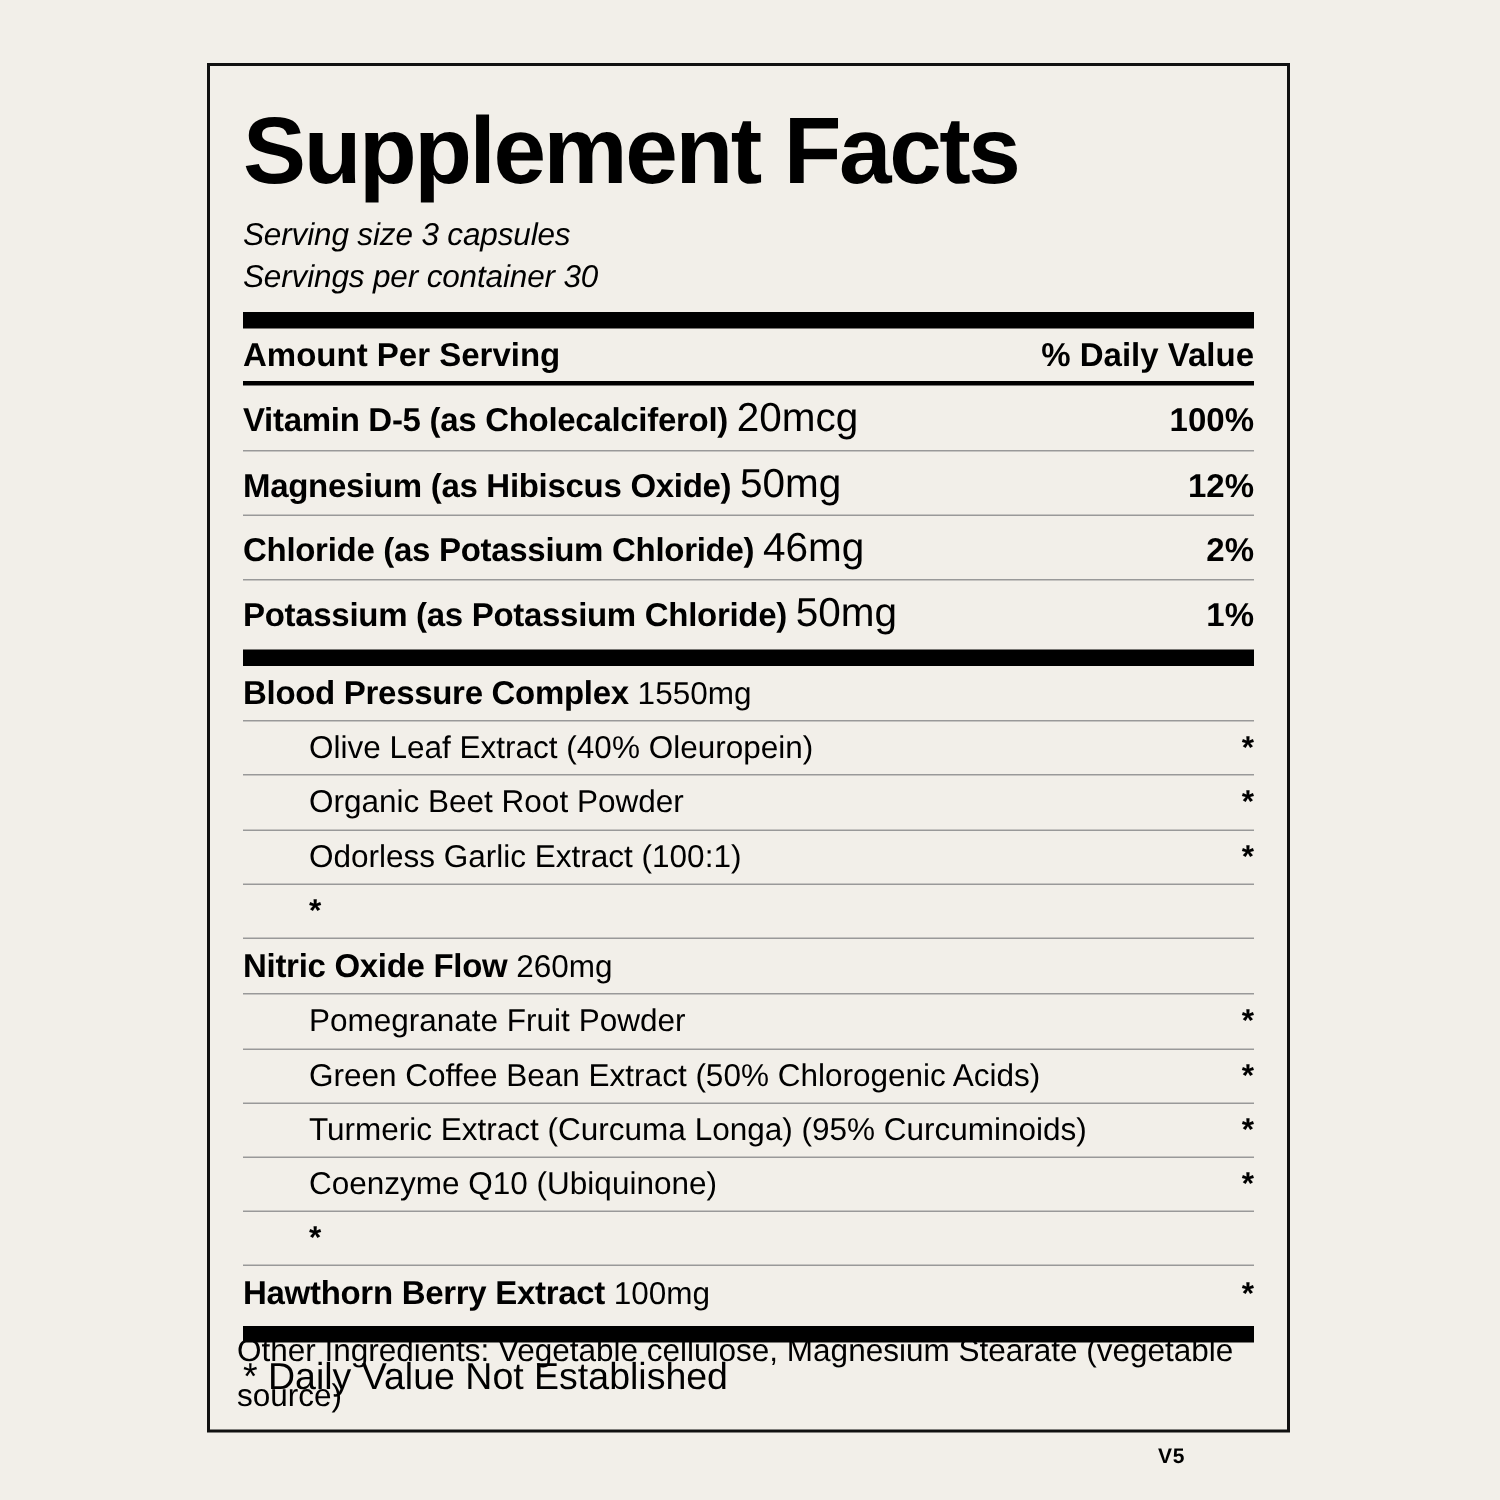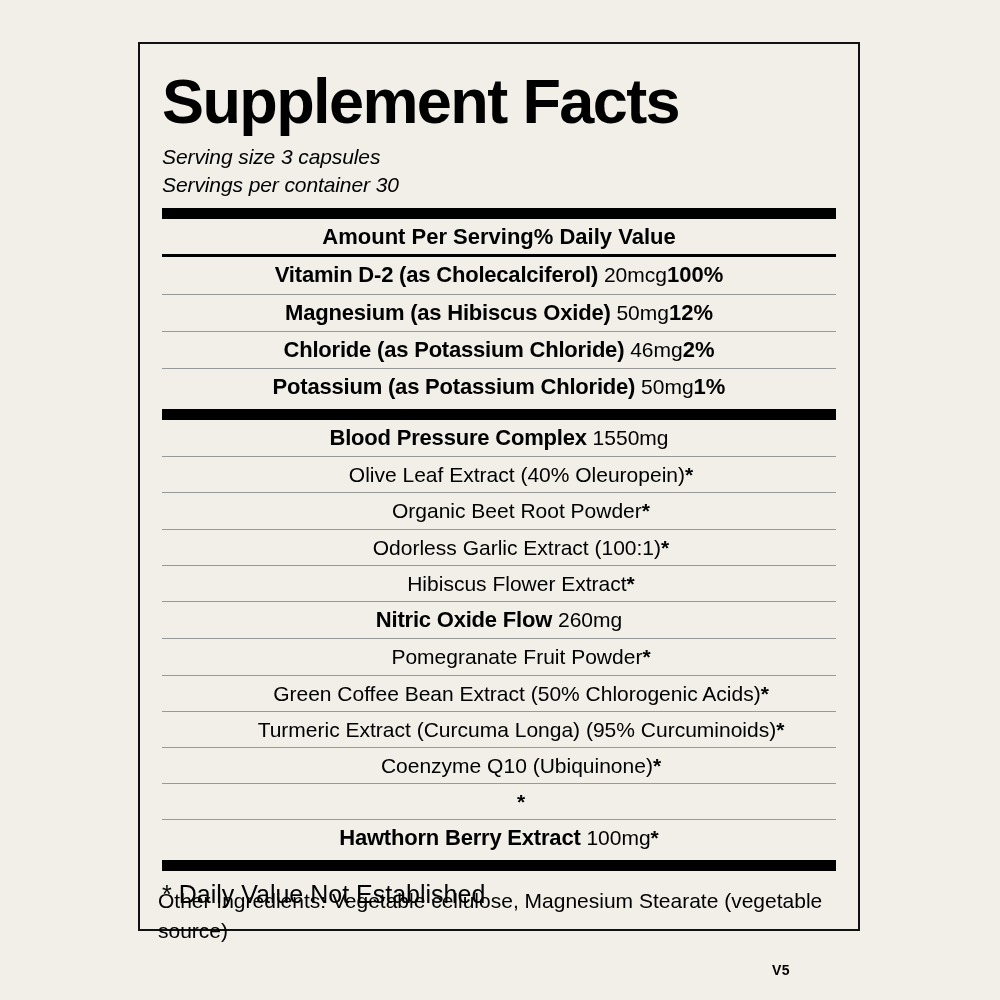--- a/index.html
+++ b/index.html
@@ -60,42 +60,42 @@
   .rule-med {
     border-top: 3px solid #000;
   }
   .rule-thin {
     border-top: 1px solid #999;
   }
 
   .row {
     display: flex;
     align-items: baseline;
-    justify-content: center;
+    justify-content: space-between;
     padding: 5px 0 5px 0;
     font-size: 21px;
     line-height: 1.2;
   }
   .row .left { text-align: left; }
   .row .right { text-align: right; white-space: nowrap; }
 
   .hdr {
     font-weight: bold;
     font-size: 22px;
     padding: 5px 0 4px 0;
   }
 
   .nutrient .name {
     font-weight: bold;
     font-size: 22px;
     letter-spacing: -0.2px;
   }
   .nutrient .amt {
     font-weight: normal;
-    font-size: 21px;
+    font-size: 27px;
   }
   .nutrient .right {
     font-weight: bold;
     font-size: 22px;
   }
 
   .blend-head .name {
     font-weight: bold;
     font-size: 22px;
     letter-spacing: -0.2px;
@@ -160,21 +160,21 @@
 
     <div class="row hdr">
       <div class="left">Amount Per Serving</div>
       <div class="right">% Daily Value</div>
     </div>
 
     <div class="rule-med"></div>
 
     <div class="row nutrient">
       <div class="left">
-        <span class="name">Vitamin D-2 (as Cholecalciferol)</span>
+        <span class="name">Vitamin D-5 (as Cholecalciferol)</span>
         <span class="amt">20mcg</span>
       </div>
       <div class="right">100%</div>
     </div>
     <div class="rule-thin"></div>
 
     <div class="row nutrient">
       <div class="left">
         <span class="name">Magnesium (as Hibiscus Oxide)</span>
         <span class="amt">50mg</span>
@@ -223,21 +223,20 @@
     </div>
     <div class="rule-thin"></div>
 
     <div class="row ingredient">
       <div class="left">Odorless Garlic Extract (100:1)</div>
       <div class="right">*</div>
     </div>
     <div class="rule-thin"></div>
 
     <div class="row ingredient">
-      <div class="left">Hibiscus Flower Extract</div>
       <div class="right">*</div>
     </div>
     <div class="rule-thin"></div>
 
     <div class="row blend-head">
       <div class="left">
         <span class="name">Nitric Oxide Flow</span>
         <span class="amt">260mg</span>
       </div>
       <div class="right"></div>

